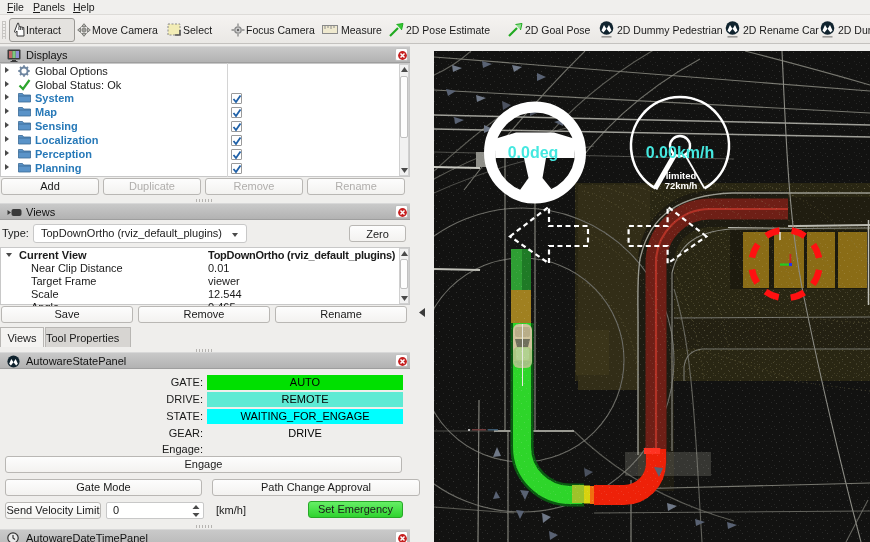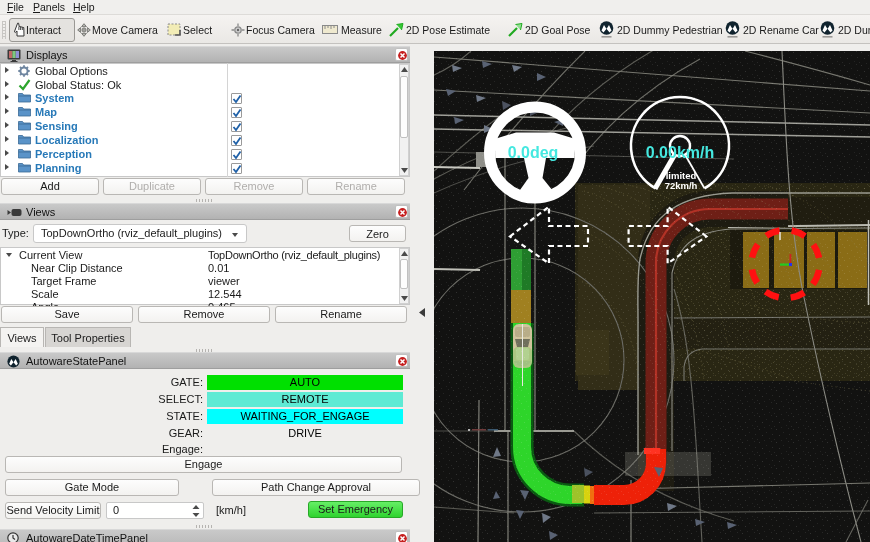--- a/index.html
+++ b/index.html
@@ -8,21 +8,21 @@
 .tbtxt{position:absolute;top:9px;line-height:12px;white-space:nowrap}
 #interactbtn{position:absolute;left:9px;top:3px;width:66px;height:24px;background:#e4e2df;border:1px solid #9a9894;border-radius:3px}
 .grip{position:absolute;left:2px;top:6px;width:4px;height:18px;background:repeating-linear-gradient(#c8c6c3 0 1px,transparent 1px 3px),repeating-linear-gradient(90deg,#c8c6c3 0 1px,transparent 1px 3px)}
 #dock{position:absolute;left:0;top:44px;width:434px;height:498px;background:#efeeec;font-size:11px;color:#1a1a1a}
 .phead{position:absolute;left:0;width:410px;height:17px;background:linear-gradient(#c9c9c9,#b2b2b2);border-top:1px solid #d8d8d8;border-bottom:1px solid #9e9e9e;color:#111}
 .phead .ttl{position:absolute;left:26px;top:2px;font-size:11px}
 .closeb{position:absolute;right:2px;top:1px;width:13px;height:13px;background:#fff;border:1px solid #c0c0c0;border-radius:2px}
 .closeb svg{position:absolute;left:1px;top:1px}
 .white{position:absolute;background:#fff;border:1px solid #c8c8c8}
 .row{position:absolute;white-space:nowrap}
-.b{font-weight:normal}
+.b{font-weight:bold}
 .blue{color:#2779b8;font-weight:bold}
 .arr{position:absolute;width:0;height:0;border-left:4px solid #4a4a4a;border-top:3.5px solid transparent;border-bottom:3.5px solid transparent}
 .arrd{position:absolute;width:0;height:0;border-top:4px solid #4a4a4a;border-left:3.5px solid transparent;border-right:3.5px solid transparent}
 .cb{position:absolute;width:11px;height:11px;background:#fff;border:1px solid #9a9a9a;border-radius:1px}
 .btn{position:absolute;height:17px;background:linear-gradient(#fdfdfd,#f3f2f0);border:1px solid #b9b7b4;border-radius:3px;text-align:center;font-size:11px;color:#1a1a1a;line-height:15px}
 .btn.dis{color:#b0aeac}
 .vsb{position:absolute;width:10px;background:#f1f1f1;border:1px solid #d0d0d0}
 .vsb .thumb{position:absolute;left:0px;width:8px;background:#fdfdfd;border:1px solid #c0c0c0;border-radius:2px}
 .dots{position:absolute;width:18px;height:3px;background:repeating-linear-gradient(90deg,#b5b3b0 0 1px,transparent 1px 3px)}
 .statebar{position:absolute;left:207px;width:196px;height:15px;text-align:center;font-size:11px;line-height:15px;color:#000}
@@ -245,47 +245,47 @@
       </svg>
 <svg style="position:absolute;left:1px;bottom:2px" width="7" height="5" viewBox="0 0 7 5">
         <path d="M3.5 5 L7 0 H0 Z" fill="#4a4a4a"></path>
       </svg>
     </div>
 <div class="btn" style="left:1px;top:262px;width:132px">Save</div>
 <div class="btn" style="left:138px;top:262px;width:132px">Remove</div>
 <div class="btn" style="left:275px;top:262px;width:132px">Rename</div>
 
 <div style="position:absolute;left:0px;top:283px;width:44px;height:20px;background:#f4f3f1;border:1px solid #b8b6b3;border-bottom:none;text-align:center;line-height:20px">Views</div>
-<div style="position:absolute;left:45px;top:283px;width:86px;height:20px;background:#d7d5d2;border:1px solid #b8b6b3;border-bottom:none;text-align:center;line-height:20px">Tool Properties</div>
+<div style="position:absolute;left:45px;top:283px;width:86px;height:20px;background:#d7d5d2;border:1px solid #b8b6b3;border-bottom:none;text-align:left;line-height:20px">Tool Properties</div>
 <div class="dots" style="left:196px;top:305px"></div>
 
 <div class="phead" style="top:308px">
  <svg style="position:absolute;left:7px;top:2px" width="13" height="13" viewBox="0 0 15 15">
         <circle cx="7.5" cy="7.5" r="7" fill="#10232e"></circle>
         <path d="M2.5 10 L5 4.5 L7.5 8.5 L10 4.5 L12.5 10 L10.5 12 L7.5 8.3 L4.5 12 Z" fill="#fff"></path>
       </svg>
  <span class="ttl">AutowareStatePanel</span>
  <div class="closeb">
         <svg width="11" height="11" viewBox="0 0 11 11">
           <circle cx="5.5" cy="5.5" r="4.4" fill="#c51f1f"></circle>
           <path d="M3.5 3.5 L7.5 7.5 M7.5 3.5 L3.5 7.5" stroke="#fff" stroke-width="1.5"></path>
         </svg>
       </div>
 </div>
 <div class="lbl" style="left:100px;top:332px;width:103px">GATE:</div>
 <div class="statebar" style="top:331px;background:#00e000">AUTO</div>
-<div class="lbl" style="left:100px;top:349px;width:103px">SELECT:</div>
+<div class="lbl" style="left:100px;top:349px;width:103px">DRIVE:</div>
 <div class="statebar" style="top:348px;background:#5eead4">REMOTE</div>
 <div class="lbl" style="left:100px;top:366px;width:103px">STATE:</div>
 <div class="statebar" style="top:365px;background:#00ffff">WAITING_FOR_ENGAGE</div>
 <div class="lbl" style="left:100px;top:383px;width:103px">GEAR:</div>
 <div class="statebar" style="top:382px">DRIVE</div>
 <div class="lbl" style="left:100px;top:399px;width:103px">Engage:</div>
 <div class="btn" style="left:5px;top:412px;width:397px">Engage</div>
-<div class="btn" style="left:5px;top:435px;width:174px">Gate Mode</div>
+<div class="btn" style="left:5px;top:435px;width:197px">Gate Mode</div>
 <div class="btn" style="left:212px;top:435px;width:208px">Path Change Approval</div>
 <div class="btn" style="left:5px;top:458px;width:96px">Send Velocity Limit</div>
 <div class="white" style="left:106px;top:458px;width:98px;height:17px;border-radius:2px">
       <span style="position:absolute;left:6px;top:1px">0</span>
  <svg style="position:absolute;right:3px;top:2px" width="8" height="12" viewBox="0 0 8 12">
         <path d="M4 0 L7.5 4 H0.5 Z" fill="#4a4a4a"></path>
         <path d="M4 12 L7.5 8 H0.5 Z" fill="#4a4a4a"></path>
       </svg>
 </div>
 <div class="row" style="left:216px;top:460px">[km/h]</div>

